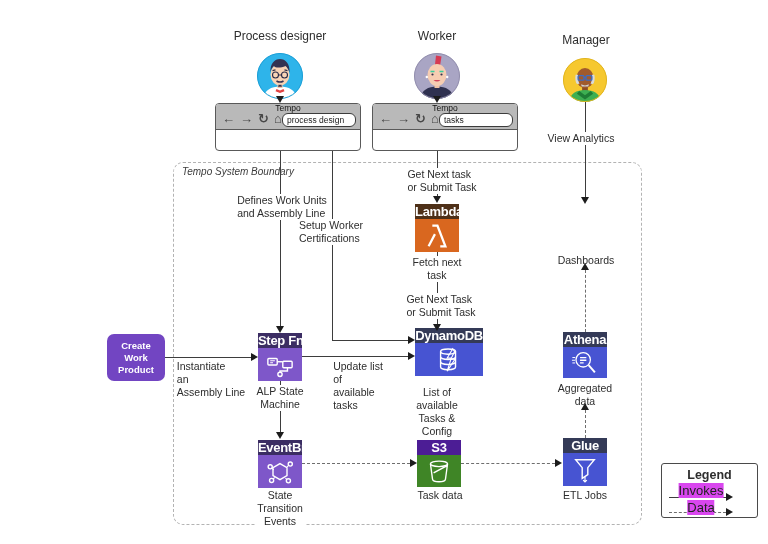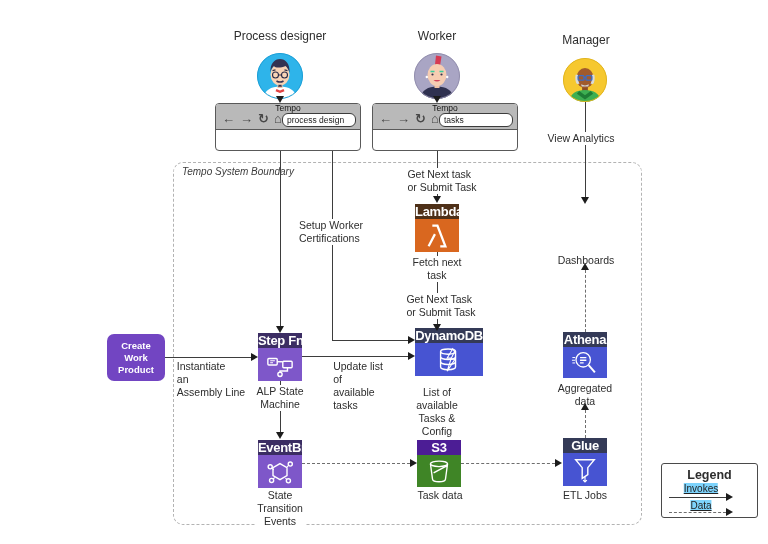--- a/index.html
+++ b/index.html
@@ -57,21 +57,21 @@
   .cwp{position:absolute;background:#7245c2;border-radius:7px;color:#fff;font-weight:bold;
        font-size:9.5px;line-height:12px;display:flex;align-items:center;justify-content:center;
        text-align:center;white-space:pre-line;z-index:2;}
 
   
   .avatar{position:absolute;z-index:2;}
 
   
   .legend{position:absolute;background:#fff;border:1px solid #4a4a4a;border-radius:3px;z-index:2;box-sizing:border-box;}
   .legend-title{text-align:center;font-weight:bold;font-size:12.5px;margin-top:4px;}
-  .legend-small{position:absolute;transform:translateX(-50%);font-size:10px;color:#222;background:#7dd3fc;z-index:3;text-decoration:underline;}
+  .legend-small{position:absolute;transform:translateX(-50%);font-size:13px;color:#222;background:#d946ef;z-index:3;}
 </style>
 </head>
 <body>
 
 <div class="stage">
 
   <div class="boundary" style="left:173px;top:162px;width:467px;height:361px"></div>
   <div class="boundary-label" style="left:182px;top:166px">Tempo System Boundary</div>
 
   <div class="actor-label" style="left:280px;top:29px">Process designer</div>
@@ -177,20 +177,22 @@
         <span>↻</span>
         <span>⌂</span>
       </div>
       <div class="b-url">tasks</div>
     </div>
     <div></div>
   </div>
 
   <div class="vline" style="left:280px;top:151px;height:175px"></div>
   <div class="ah ah-down" style="left:276px;top:326px"></div>
+  <div class="elabel" style="left:282px;top:194px">Defines Work Units
+and Assembly Line</div>
 
   <div class="vline" style="left:332px;top:151px;height:189px"></div>
   <div class="hline" style="left:332px;top:340px;width:76px"></div>
   <div class="ah ah-right" style="left:408px;top:336px"></div>
   <div class="elabel" style="left:331px;top:219px">Setup Worker
 Certifications</div>
 
   <div class="vline" style="left:437px;top:151px;height:45px"></div>
   <div class="ah ah-down" style="left:433px;top:196px"></div>
   <div class="elabel" style="left:442px;top:168px">Get Next task

